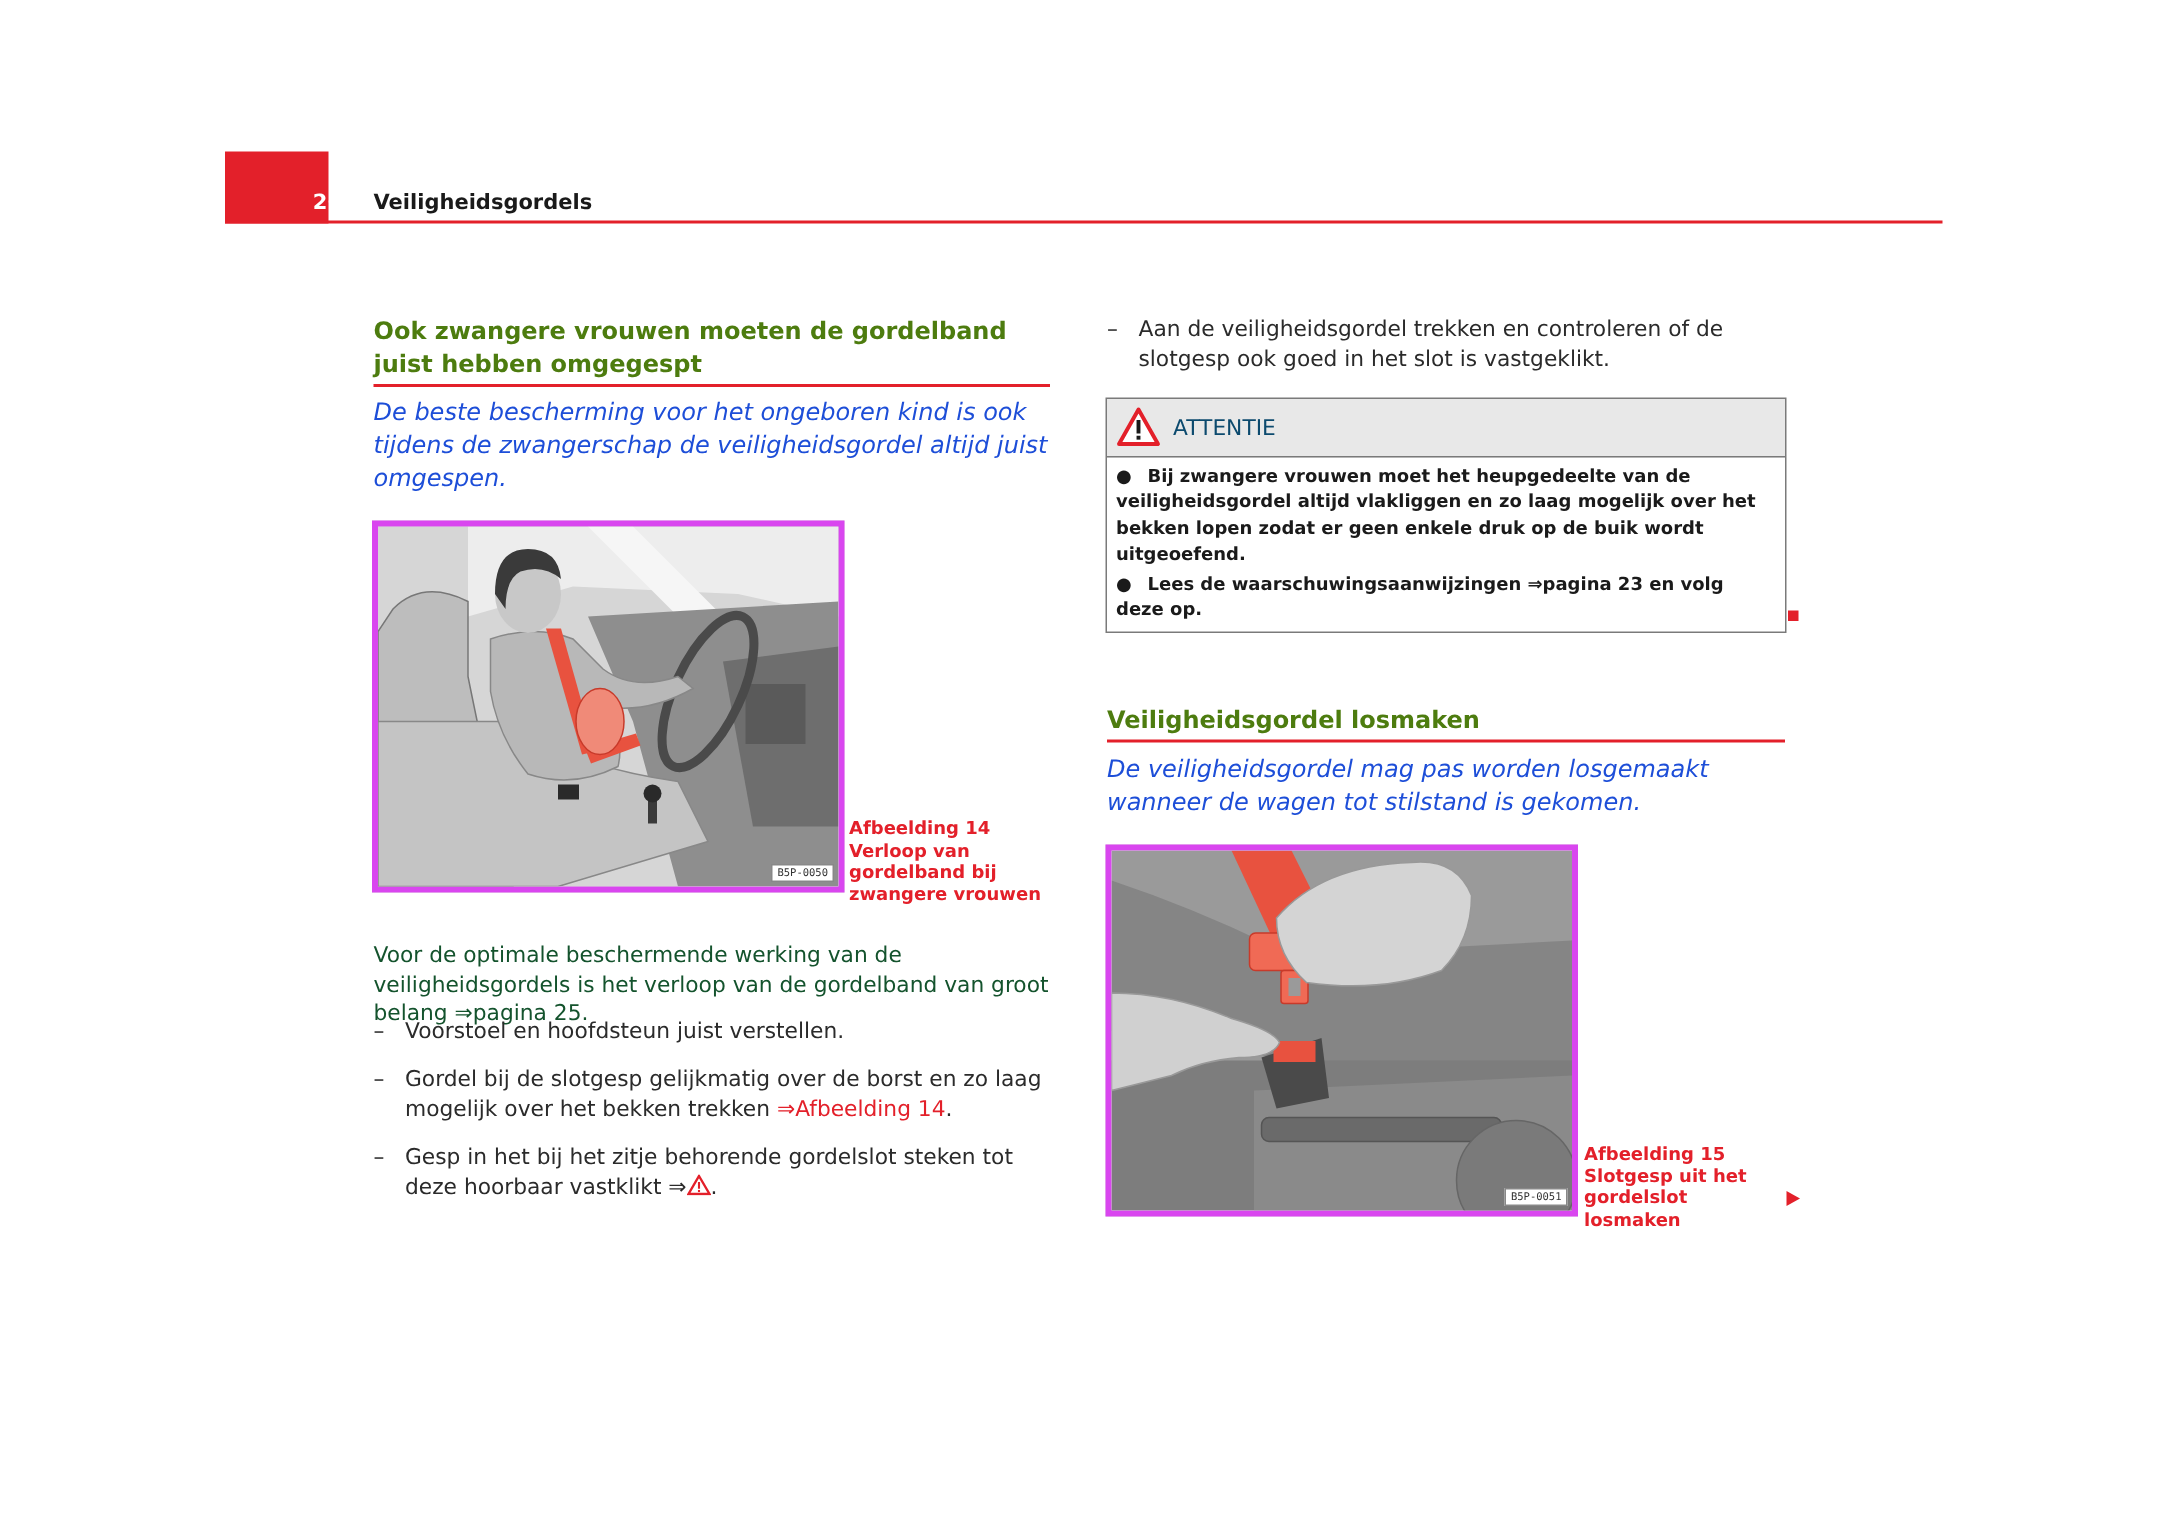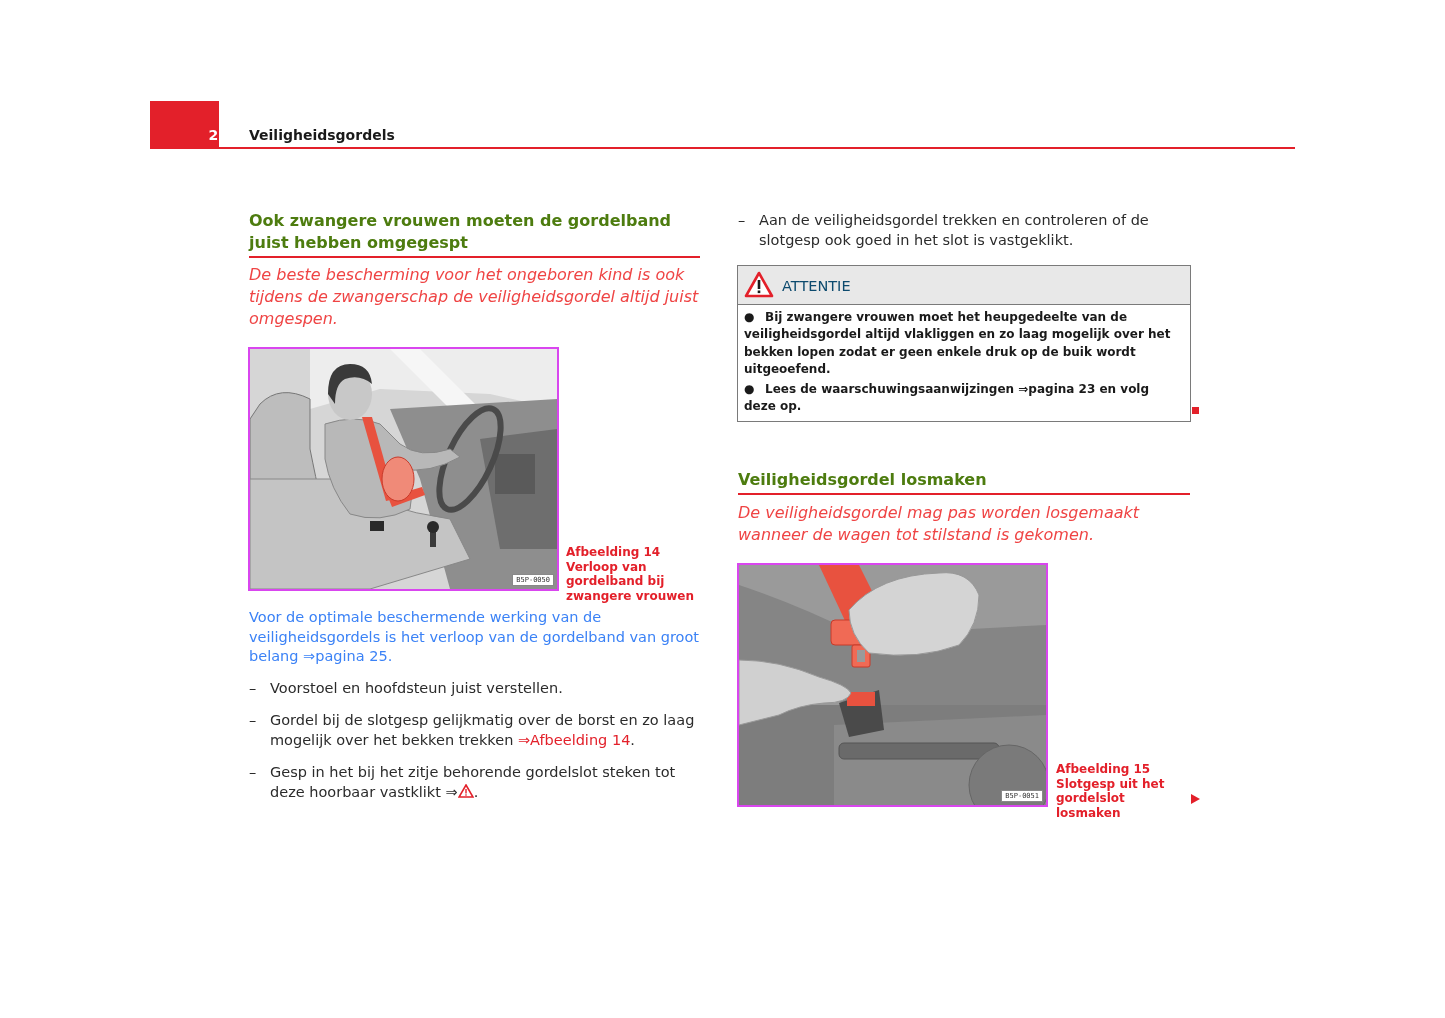--- a/index.html
+++ b/index.html
@@ -10,31 +10,31 @@
     
     .red-tab { left: 150px; top: 101px; width: 69px; height: 48px; background: #e3202a; }
     .page-num { left: 166px; top: 127px; width: 62px; text-align: right; color: #fff;
                 font-weight: bold; font-size: 14px; }
     .running-title { left: 249px; top: 127px; font-weight: bold; font-size: 14px; color: #1a1a1a; }
     .header-rule { left: 150px; top: 147px; width: 1145px; height: 2px; background: #e3202a; }
 
     
     .sec-heading { color: #4d7c0f; font-weight: bold; font-size: 16px; line-height: 22px;
                    border-bottom: 2px solid #e3202a; padding-bottom: 2px; }
-    .lead { font-style: italic; font-size: 16px; line-height: 22px; color: #ef4444; }
+    .lead { font-style: italic; font-size: 16px; line-height: 22px; color: #1d4ed8; }
 
-    .body-text { font-size: 14.5px; line-height: 19.5px; color: #3b82f6; }
+    .body-text { font-size: 14.5px; line-height: 19.5px; color: #14532d; margin-top: 20px; }
     .dash-item { position: absolute; font-size: 14.5px; line-height: 19.5px; color: #2b2b2b; }
     .dash-item .dash { position: absolute; left: 0; top: 0; }
     .dash-item .txt { position: absolute; left: 21px; top: 0; }
     .link { color: #e3202a; }
     .warn-inline { display: inline-block; width: 16px; height: 14px; vertical-align: -1px; }
 
     
-    .figure { border: 2px solid #d946ef; background: #d9d9d9; overflow: hidden; }
+    .figure { border: 4px solid #d946ef; background: #d9d9d9; overflow: hidden; }
     .fig-code { position: absolute; right: 3px; bottom: 3px; background: #fff; border: 1px solid #888;
                 font-size: 7px; padding: 0 3px; line-height: 10px; color: #333; font-family: "DejaVu Sans Mono", monospace; }
     .caption { color: #e3202a; font-weight: bold; font-size: 12px; line-height: 14.5px; }
 
     
     .warn-box { left: 737px; top: 265px; width: 452px; height: 155px; border: 1px solid #7a7a7a; background: #fff; }
     .warn-head { position: absolute; left: 0; top: 0; width: 452px; height: 38px; background: #e8e8e8; border-bottom: 1px solid #7a7a7a; }
     .warn-title { position: absolute; left: 44px; top: 12px; font-weight: normal; font-size: 14.5px; color: #0c4a6e; }
     .warn-icon { position: absolute; left: 6px; top: 5px; width: 30px; height: 27px; }
     .warn-bullets { position: absolute; left: 6px; top: 43px; width: 440px; font-weight: bold; font-size: 12px; line-height: 17.3px; color: #1a1a1a; }

